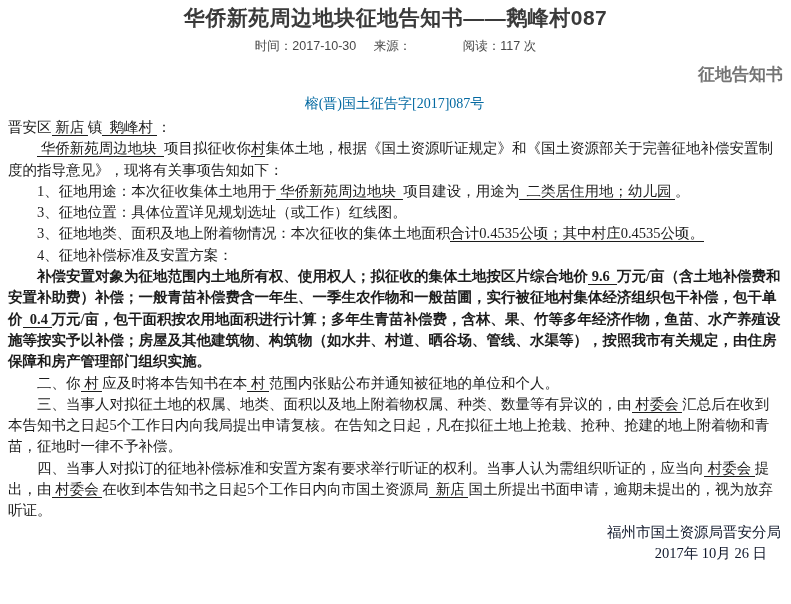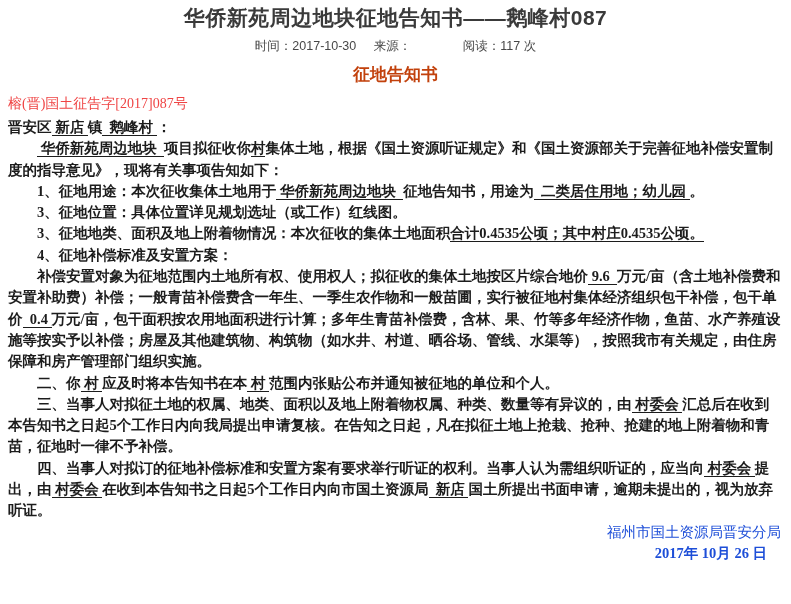--- a/index.html
+++ b/index.html
@@ -29,59 +29,58 @@
     text-align: center;
     font-family: "Liberation Sans", "DejaVu Sans", sans-serif;
     font-size: 12.5px;
     color: #474747;
   }
   .meta-item { display: inline-block; }
   .meta-item.time { margin-right: 14px; }
   .meta-item.source { margin-right: 48px; }
   .doc-title {
     margin: 9px 0 0 0;
-    text-align: center;
+    text-align: right;
     font-size: 17px;
     line-height: 22px;
     font-weight: bold;
-    color: #c2410c;
+    color: #737373;
   }
   .doc-number {
     margin-top: 8px;
-    text-align: left;
+    text-align: center;
     font-size: 14px;
     line-height: 19px;
-    color: #ef4444;
+    color: #0369a1;
     padding-right: 2px;
   }
   .doc-body {
     margin-top: 4px;
     font-size: 14.5px;
     line-height: 21.3px;
   }
   .para {
     margin: 0;
     white-space: pre-wrap;
     word-break: break-all;
-    font-weight: bold;
   }
   .para.indent { text-indent: 2em; }
   .para.bold { font-weight: bold; }
   .blank {
     border-bottom: 1px solid #1c1c1c;
     white-space: pre-wrap;
   }
   .signature {
     text-align: right;
     font-size: 14.5px;
     line-height: 21.3px;
-    color: #1d4ed8;
+    color: #0f172a;
   }
   .signature-org { padding-right: 2px; }
-  .signature-date { padding-right: 16px; font-weight: bold; }
+  .signature-date { padding-right: 16px; }
 </style>
 </head>
 <body>
 
 <div class="page">
 
   <h1 class="article-title">华侨新苑周边地块征地告知书——鹅峰村087</h1>
 
   <div class="meta">
     <span class="meta-item time"><span>时间：</span><span>2017-10-30</span></span>
@@ -89,21 +88,21 @@
     <span class="meta-item views"><span>阅读：</span><span>117 次</span></span>
   </div>
 
   <h2 class="doc-title">征地告知书</h2>
 
   <div class="doc-number">榕(晋)国土征告字[2017]087号</div>
 
   <div class="doc-body">
       <p class="para"><span class="run">晋安区</span><span class="blank"> 新店 </span><span class="run">镇</span><span class="blank">  鹅峰村 </span><span class="run">：</span></p>
       <p class="para indent"><span class="blank"> 华侨新苑周边地块  </span><span class="run">项目拟征收你</span><span class="blank">村</span><span class="run">集体土地，根据《国土资源听证规定》和《国土资源部关于完善征地补偿安置制度的指导意见》，现将有关事项告知如下：</span></p>
-      <p class="para indent"><span class="run">1、征地用途：本次征收集体土地用于</span><span class="blank"> 华侨新苑周边地块  </span><span class="run">征地告知书，用途为</span><span class="blank">  二类居住用地；幼儿园 </span><span class="run">。</span></p>
+      <p class="para indent"><span class="run">1、征地用途：本次征收集体土地用于</span><span class="blank"> 华侨新苑周边地块  </span><span class="run">项目建设，用途为</span><span class="blank">  二类居住用地；幼儿园 </span><span class="run">。</span></p>
       <p class="para indent"><span class="run">3、征地位置：具体位置详见规划选址（或工作）红线图。</span></p>
       <p class="para indent"><span class="run">3、征地地类、面积及地上附着物情况：本次征收的集体土地面积</span><span class="blank">合计0.4535公顷；其中村庄0.4535公顷。</span></p>
       <p class="para indent"><span class="run">4、征地补偿标准及安置方案：</span></p>
       <p class="para indent bold"><span class="run">补偿安置对象为征地范围内土地所有权、使用权人；拟征收的集体土地按区片综合地价</span><span class="blank"> 9.6  </span><span class="run">万元/亩（含土地补偿费和安置补助费）补偿；一般青苗补偿费含一年生、一季生农作物和一般苗圃，实行被征地村集体经济组织包干补偿，包干单价</span><span class="blank">  0.4 </span><span class="run">万元/亩，包干面积按农用地面积进行计算；多年生青苗补偿费，含林、果、竹等多年经济作物，鱼苗、水产养殖设施等按实予以补偿；房屋及其他建筑物、构筑物（如水井、村道、晒谷场、管线、水渠等），按照我市有关规定，由住房保障和房产管理部门组织实施。</span></p>
       <p class="para indent"><span class="run">二、你</span><span class="blank"> 村 </span><span class="run">应及时将本告知书在本</span><span class="blank"> 村 </span><span class="run">范围内张贴公布并通知被征地的单位和个人。</span></p>
       <p class="para indent"><span class="run">三、当事人对拟征土地的权属、地类、面积以及地上附着物权属、种类、数量等有异议的，由</span><span class="blank"> 村委会 </span><span class="run">汇总后在收到本告知书之日起5个工作日内向我局提出申请复核。在告知之日起，凡在拟征土地上抢栽、抢种、抢建的地上附着物和青苗，征地时一律不予补偿。</span></p>
       <p class="para indent"><span class="run">四、当事人对拟订的征地补偿标准和安置方案有要求举行听证的权利。当事人认为需组织听证的，应当向</span><span class="blank"> 村委会 </span><span class="run">提出，由</span><span class="blank"> 村委会 </span><span class="run">在收到本告知书之日起5个工作日内向市国土资源局</span><span class="blank">  新店 </span><span class="run">国土所提出书面申请，逾期未提出的，视为放弃听证。</span></p>
     </div>
 
   <div class="signature">

